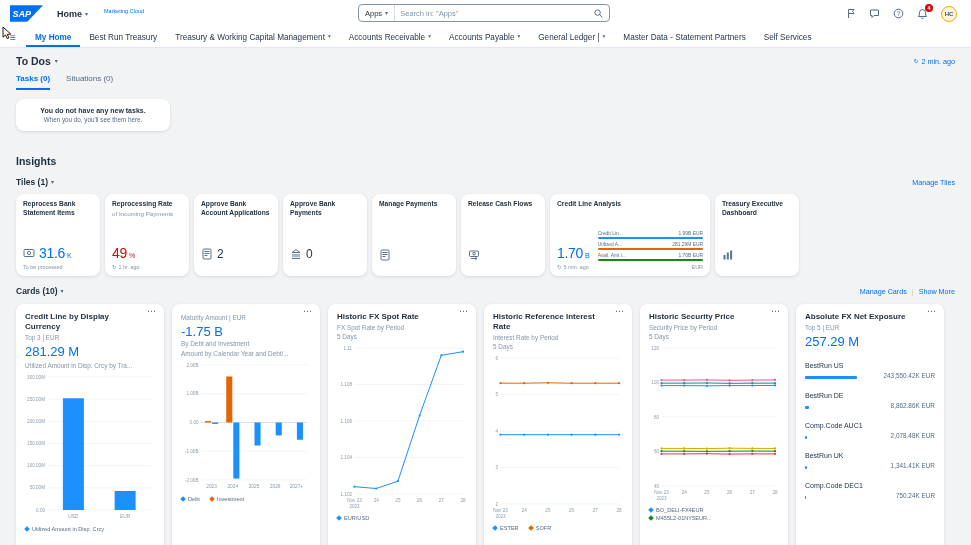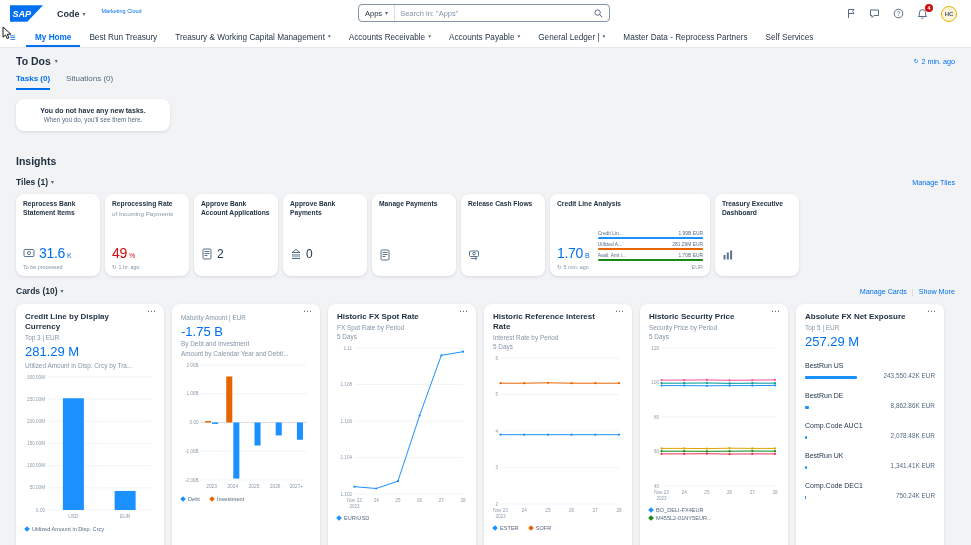--- a/index.html
+++ b/index.html
@@ -85,21 +85,21 @@
 <body>
 
 <header class="shellbar">
   <div class="logo">
     <svg width="33" height="17" viewBox="0 0 40 20">
       <polygon points="0,0 40,0 21,20 0,20" fill="#0070f2"></polygon>
       <text x="3" y="14.5" font-size="11" font-style="italic" font-weight="bold" fill="#ffffff">SAP</text>
     </svg>
   </div>
   <div class="home-menu">
-    <span>Code</span>
+    <span>Home</span>
     <span class="chev">▾</span>
   </div>
   <span class="edition">Marketing Cloud</span>
 
   <div class="searchbox">
     <div class="search-scope">
       <span>Apps</span>
       <span class="chev">▾</span>
     </div>
     <input class="search-input" placeholder="Search in: &quot;Apps&quot;" style="">
@@ -157,21 +157,21 @@
     </div>
   <div class="nav-item">
       <span>Accounts Payable</span>
       <span class="chev">▾</span>
     </div>
   <div class="nav-item">
       <span>General Ledger |</span>
       <span class="chev">▾</span>
     </div>
   <div class="nav-item">
-      <span>Master Data - Reprocess Partners</span>
+      <span>Master Data - Statement Partners</span>
     </div>
   <div class="nav-item">
       <span>Self Services</span>
     </div>
 </nav>
 
 <div class="cursor">
   <svg width="10" height="14" viewBox="0 0 10 14">
       <path d="M1 1 L1 11.2 L3.6 8.9 L5.2 12.6 L6.9 11.9 L5.3 8.3 L8.8 8.1 Z" fill="#ffffff" stroke="#000000" stroke-width="0.9"></path>
     </svg>

